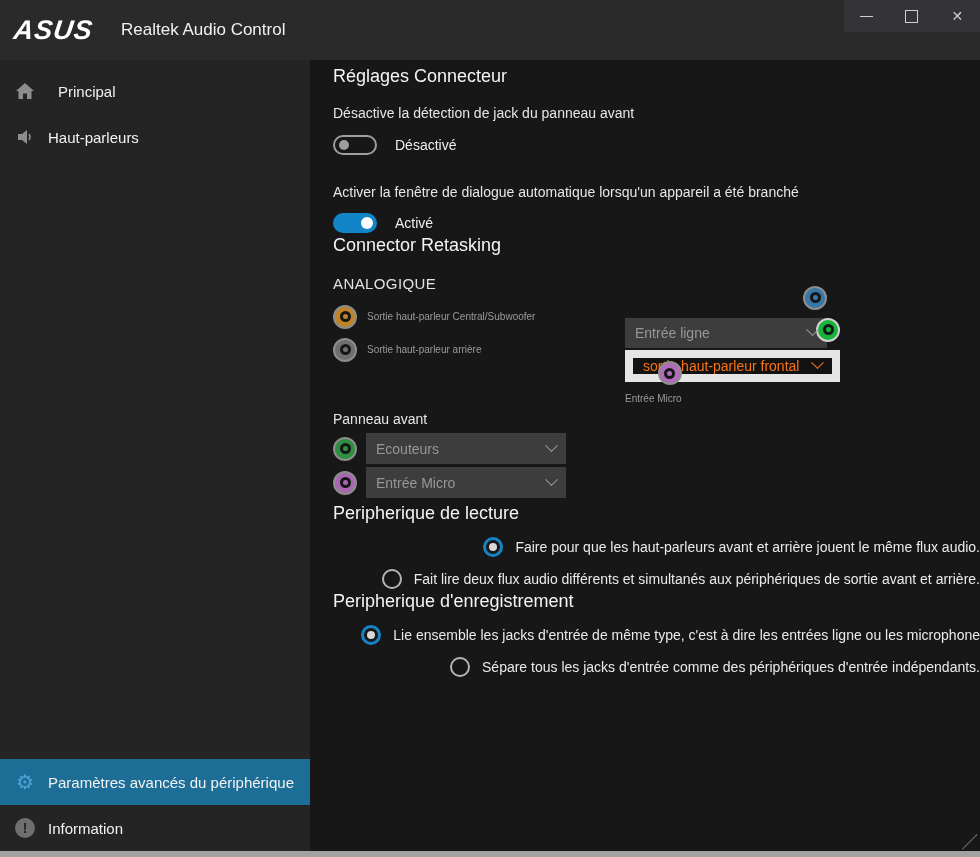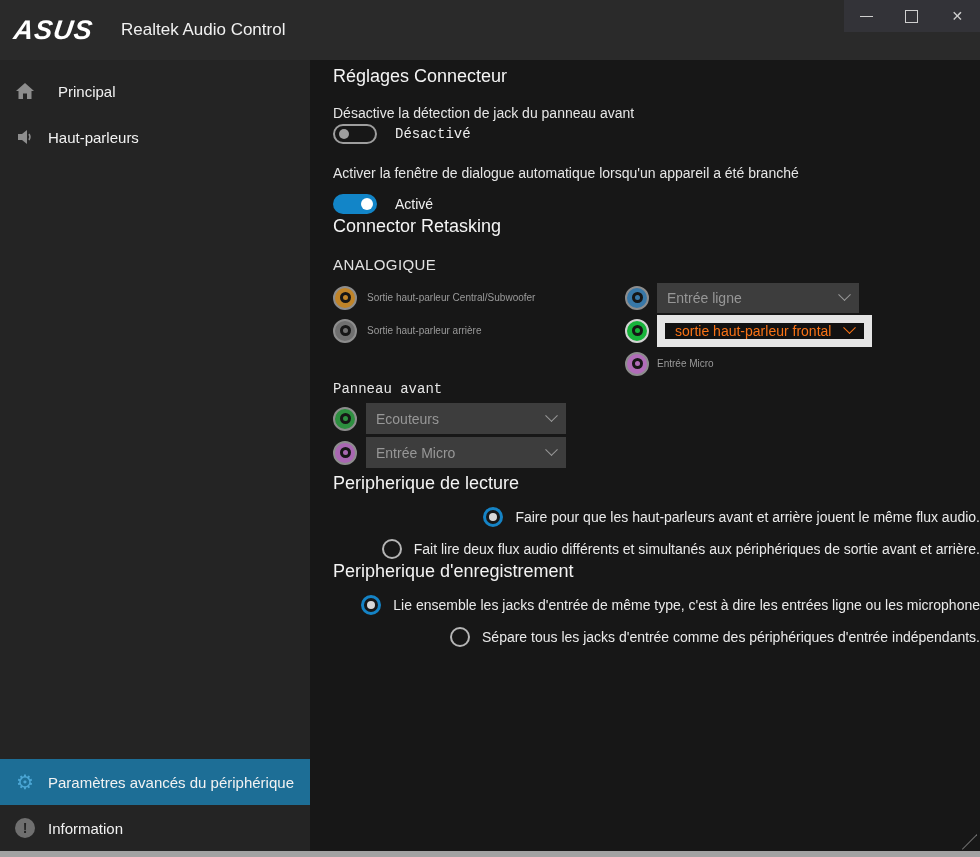--- a/index.html
+++ b/index.html
@@ -33,42 +33,42 @@
   .nav-item.first{margin-top:8px;gap:22px;}
   .nav-section{color:#9a9a9a;font-size:14px;padding-left:12px;margin-top:22px;height:30px;display:flex;align-items:center;}
   .nav-spacer{flex:1;}
   .nav-item.selected{height:46px;}
   .gear-glyph{font-size:20px;line-height:1;}
   .info-circle{width:20px;height:20px;border-radius:50%;background:#6f6f6f;color:#242424;font-weight:700;font-size:14px;display:flex;align-items:center;justify-content:center;}
   
   h2.sec{font-size:18px;font-weight:400;color:#f4f4f4;margin:0;line-height:24px;}
   .lbl{font-size:14px;color:#e6e6e6;line-height:19px;}
   .lbl-gray{font-size:10px;color:#9a9a9a;}
-  .mt2{margin-top:2px;}  .mt16{margin-top:16px;} .mt11{font-family:Liberation Mono, monospace;}
-  .mt20{margin-top:20px;} .mt10{margin-top:10px;} .mt43{margin-top:43px;}
+  .mt2{margin-top:2px;}  .mt16{margin-top:16px;} .mt11{margin-top:11px;}
+  .mt20{margin-top:28px;} .mt10{margin-top:10px;} .mt43{margin-top:43px;}
   .mt17{margin-top:17px;} .mt14{margin-top:14px;} .mt6{margin-top:6px;}
   .mt4{margin-top:4px;}   .mt47{margin-top:47px;} .mt12{margin-top:12px;justify-content:flex-end;}
   .mt46{margin-top:46px;}
   .subtitle{font-size:15px;color:#e2e2e2;letter-spacing:.4px;line-height:20px;}
   
   .toggle-row{display:flex;align-items:center;gap:18px;height:21px;}
   .toggle{width:44px;height:20px;border-radius:10px;position:relative;cursor:pointer;box-sizing:border-box;}
   .toggle.off{border:2px solid #9e9e9e;background:transparent;}
   .toggle.off .knob{position:absolute;left:4px;top:3px;width:10px;height:10px;border-radius:50%;background:#9e9e9e;}
   .toggle.on .knob{position:absolute;right:4px;top:4px;width:12px;height:12px;border-radius:50%;background:#fff;}
   .toggle-state{font-size:14px;color:#eee;}
   
   .jack{width:24px;height:24px;border-radius:50%;border:2px solid #8d8d8d;box-sizing:border-box;display:flex;align-items:center;justify-content:center;flex-shrink:0;}
   .jack.bright{border-color:#d2d2d2;}
   .jack .hole{width:11px;height:11px;border-radius:50%;background:#161616;display:flex;align-items:center;justify-content:center;}
   .jack .dot{width:5px;height:5px;border-radius:50%;}
   
   .rear-row{display:flex;align-items:center;height:33px;}
   .rear-left{width:292px;display:flex;align-items:center;gap:10px;flex-shrink:0;}
-  .rear-right{display:flex;align-items:center;gap:8px;}
+  .rear-right{display:flex;align-items:flex-end;gap:8px;flex-direction:column;}
   .front-row{display:flex;align-items:center;gap:9px;height:31px;margin-bottom:3px;}
   
   .select{height:30px;display:flex;align-items:center;box-sizing:border-box;padding:0 10px;font-size:14px;justify-content:space-between;}
   .select.disabled{width:202px;background:#3d3d3d;color:#979797;}
   .select.active{width:215px;background:#121212;border:8px solid #e5e5e5;color:#f97316;height:32px;}
   .select .chev{width:8px;height:8px;border-right:1.5px solid currentColor;border-bottom:1.5px solid currentColor;transform:rotate(45deg) translate(-2px,-2px);flex-shrink:0;margin-left:10px;}
   .front-row .select{width:200px;height:31px;}
   
   .radio-row{display:flex;align-items:center;gap:12px;height:20px;white-space:nowrap;overflow:hidden;cursor:pointer;}
   .radio{width:20px;height:20px;border-radius:50%;box-sizing:border-box;flex-shrink:0;position:relative;}

